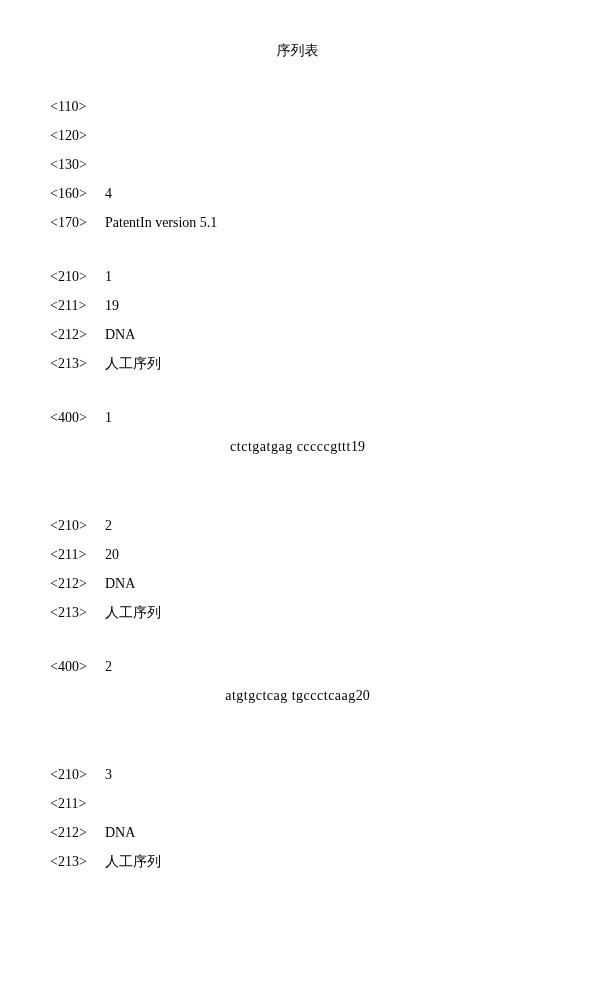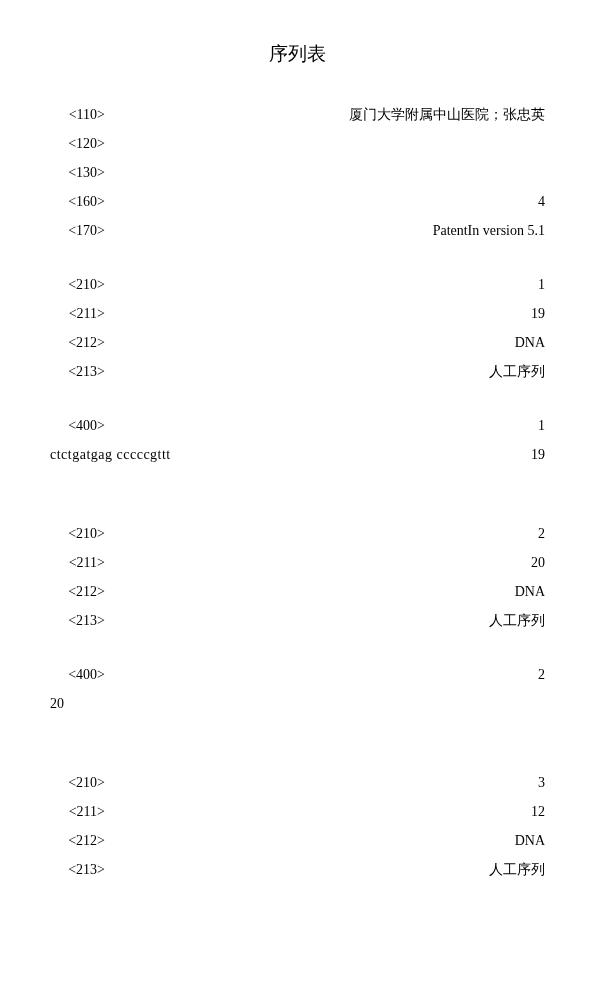--- a/index.html
+++ b/index.html
@@ -9,37 +9,36 @@
       padding: 40px 50px;
       width: 595px;
       box-sizing: border-box;
       font-size: 14px;
       line-height: 1.5;
       color: #000;
     }
     .title {
       text-align: center;
       margin-bottom: 35px;
-      font-size: 19px;
+      font-size: 14px;
     }
     .row {
       display: flex;
       margin-bottom: 8px;
-      text-align: right;
     }
     .tag {
       width: 55px;
       flex-shrink: 0;
     }
     .val {
       flex: 1;
     }
     .seq-row {
       display: flex;
-      justify-content: space-between;
+      justify-content: center;
       margin-bottom: 8px;
       font-family: "Times New Roman", serif;
     }
     .seq-text {
       letter-spacing: 0.5px;
     }
     .seq-len {
       text-align: right;
     }
     .gap {
@@ -49,21 +48,20 @@
       height: 50px;
     }
   </style>
 </head>
 <body>
 
 <div class="title">序列表</div>
 
 <div class="row">
   <span class="tag">&lt;110&gt;</span>
-  <span class="val">厦门大学附属中山医院；张忠英</span>
 </div>
 <div class="row">
   <span class="tag">&lt;120&gt;</span>
 </div>
 <div class="row">
   <span class="tag">&lt;130&gt;</span>
 </div>
 <div class="row">
   <span class="tag">&lt;160&gt;</span>
   <span class="val">4</span>
@@ -122,32 +120,32 @@
   <span class="val">人工序列</span>
 </div>
 
 <div class="gap"></div>
 
 <div class="row">
   <span class="tag">&lt;400&gt;</span>
   <span class="val">2</span>
 </div>
 <div class="seq-row">
+  <span class="seq-text">atgtgctcag tgccctcaag</span>
   <span class="seq-len">20</span>
 </div>
 
 <div class="gap-lg"></div>
 
 <div class="row">
   <span class="tag">&lt;210&gt;</span>
   <span class="val">3</span>
 </div>
 <div class="row">
   <span class="tag">&lt;211&gt;</span>
-  <span class="val">12</span>
 </div>
 <div class="row">
   <span class="tag">&lt;212&gt;</span>
   <span class="val">DNA</span>
 </div>
 <div class="row">
   <span class="tag">&lt;213&gt;</span>
   <span class="val">人工序列</span>
 </div>
 

